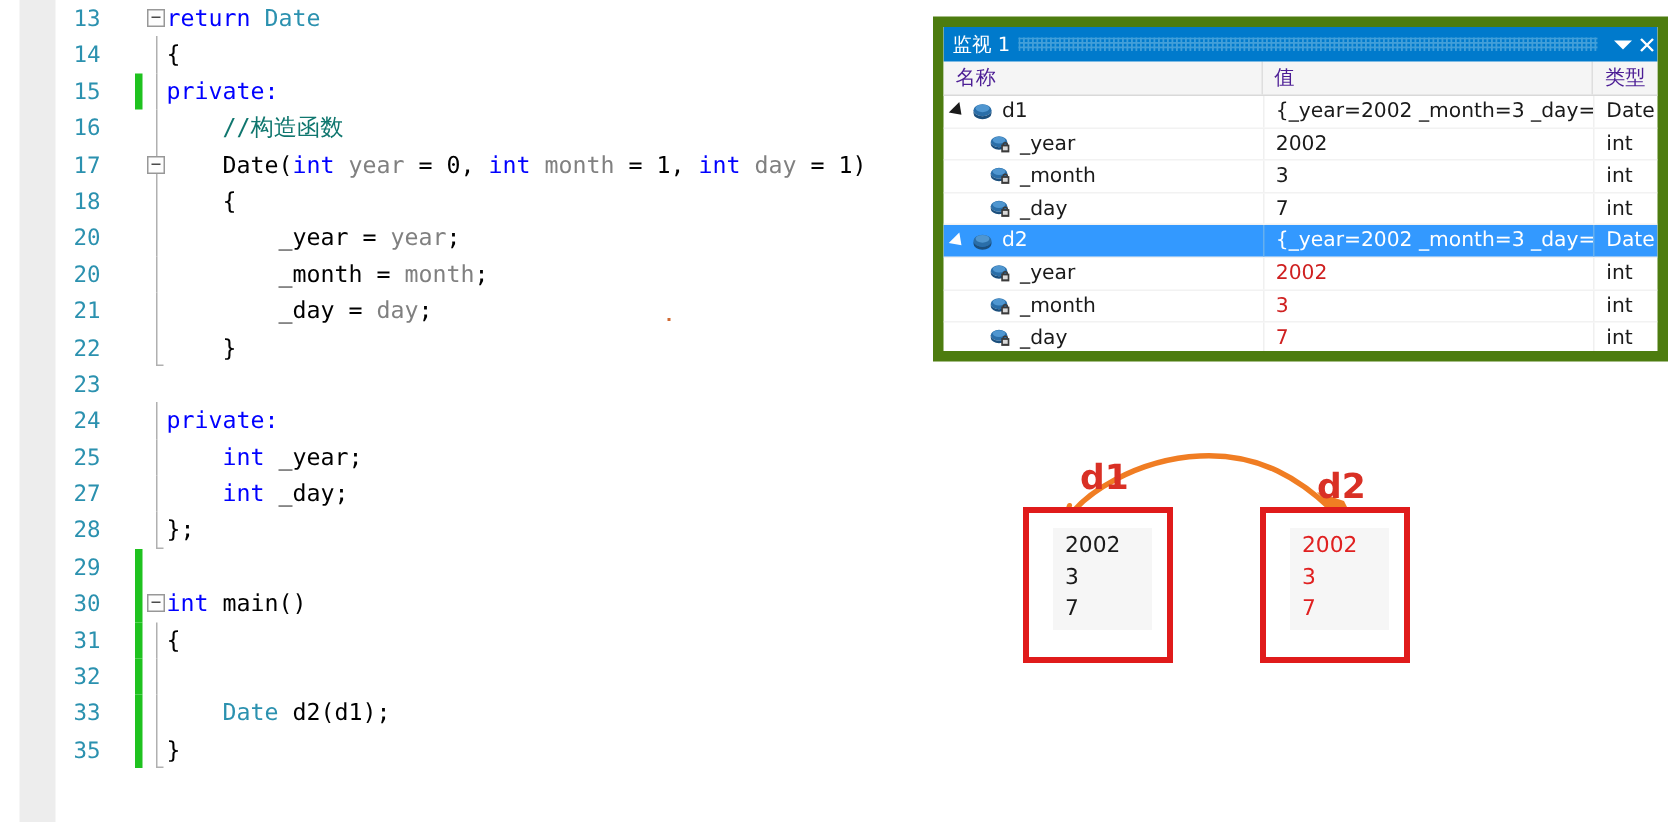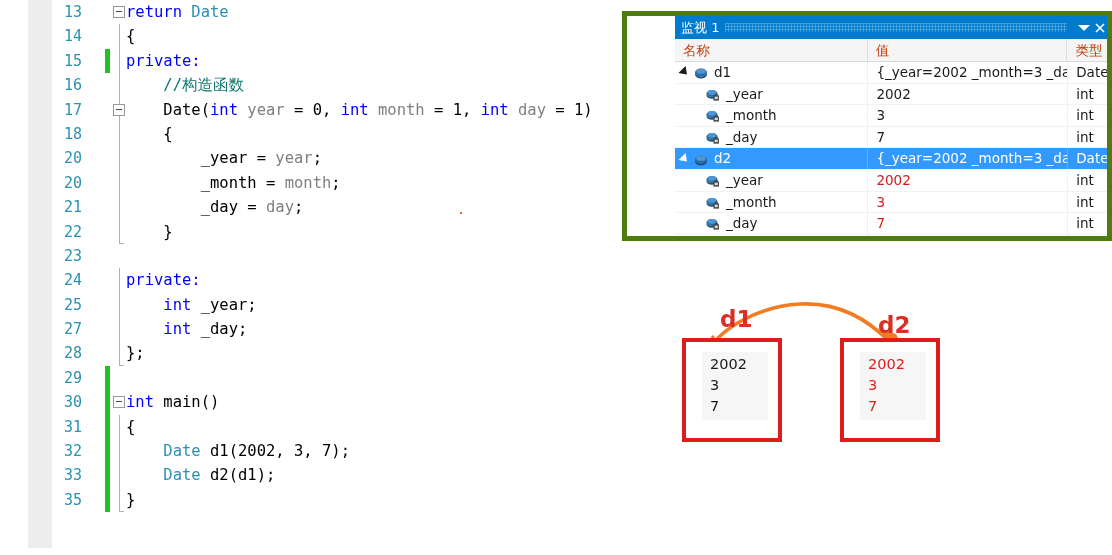--- a/index.html
+++ b/index.html
@@ -11,21 +11,21 @@
   }
   #root {
     position: relative;
     width: 1112px; height: 555px;
     background: #ffffff;
   }
 
   
   #editor {
     position: absolute;
-    left: 16px; top: 0;
+    left: 1px; top: 0;
     width: 618px; height: 555px;
     background: #ffffff;
     overflow: hidden;
   }
   #breakpoint-gutter {
     position: absolute;
     left: 12px; top: 0;
     width: 24px; height: 548px;
     background: #ededed;
   }
@@ -124,24 +124,23 @@
   .t-cmt  { color: #0f766e; }
   .t-par  { color: #808080; }
   .t-pln  { color: #000000; }
 
   
   #watch {
     position: absolute;
     left: 622px; top: 11px;
     width: 490px; height: 230px;
     background: #ffffff;
-    border: 5px solid #4d7c0f;
+    border: 7px solid #4d7c0f;
     box-sizing: border-box;
     overflow: hidden;
-    padding-left: 48px;
   }
   #watch-titlebar {
     position: relative;
     height: 23px;
     background: #007acc;
     display: flex;
     align-items: center;
   }
   #watch-title {
     color: #ffffff;
@@ -177,21 +176,21 @@
     border-top: 6px solid #ffffff;
   }
 
   #watch-header {
     display: flex;
     height: 22px;
     background: #f5f5f5;
     border-bottom: 1px solid #d9d9d9;
     align-items: flex-end;
     font-size: 13.5px;
-    color: #c2410c;
+    color: #4c1d95;
     font-family: "DejaVu Sans", sans-serif;
   }
   .wh-cell {
     height: 22px;
     line-height: 22px;
     border-right: 1px solid #dedede;
     padding-left: 8px;
     box-sizing: border-box;
     overflow: hidden;
     white-space: nowrap;
@@ -301,21 +300,21 @@
         <div class="code-line"><span class="ln">21</span><span class="indentguide"></span><span class="code-text"><span class="t-pln">        _day = </span><span class="t-par">day</span><span class="t-pln">;</span></span></div>
         <div class="code-line"><span class="ln">22</span><span class="indentguide endcap"></span><span class="code-text"><span class="t-pln">    }</span></span></div>
         <div class="code-line"><span class="ln">23</span><span class="code-text"></span></div>
         <div class="code-line"><span class="ln">24</span><span class="indentguide"></span><span class="code-text"><span class="t-kw">private:</span></span></div>
         <div class="code-line"><span class="ln">25</span><span class="indentguide"></span><span class="code-text"><span class="t-pln">    </span><span class="t-kw">int</span><span class="t-pln"> _year;</span></span></div>
         <div class="code-line"><span class="ln">27</span><span class="indentguide"></span><span class="code-text"><span class="t-pln">    </span><span class="t-kw">int</span><span class="t-pln"> _day;</span></span></div>
         <div class="code-line"><span class="ln">28</span><span class="indentguide endcap"></span><span class="code-text"><span class="t-pln">};</span></span></div>
         <div class="code-line"><span class="ln">29</span><span class="changebar"></span><span class="code-text"></span></div>
         <div class="code-line"><span class="ln">30</span><span class="changebar"></span><span class="collapse-box"></span><span class="code-text"><span class="t-kw">int </span><span class="t-pln">main()</span></span></div>
         <div class="code-line"><span class="ln">31</span><span class="changebar"></span><span class="indentguide"></span><span class="code-text"><span class="t-pln">{</span></span></div>
-        <div class="code-line"><span class="ln">32</span><span class="changebar"></span><span class="indentguide"></span><span class="code-text"><span class="t-pln">    </span><span class="t-cls">Date</span><span class="t-pln"> d1(2002, 3, 7);</span></span></div>
+        <div class="code-line"><span class="ln">32</span><span class="changebar"></span><span class="indentguide"></span></div>
         <div class="code-line"><span class="ln">33</span><span class="changebar"></span><span class="indentguide"></span><span class="code-text"><span class="t-pln">    </span><span class="t-cls">Date</span><span class="t-pln"> d2(d1);</span></span></div>
         <div class="code-line"><span class="ln">35</span><span class="changebar"></span><span class="indentguide endcap"></span><span class="code-text"><span class="t-pln">}</span></span></div>
       </div>
     <div class="stray-dot"></div>
   </div>
 
   <div id="watch">
 
     <div id="watch-titlebar">
       <span id="watch-title">监视 1</span>

